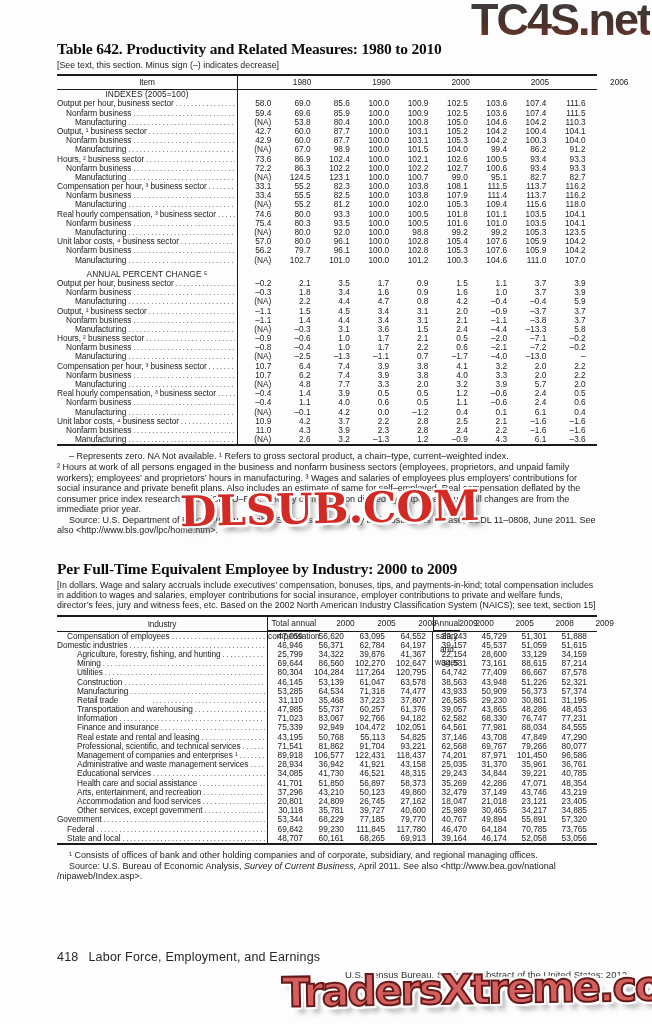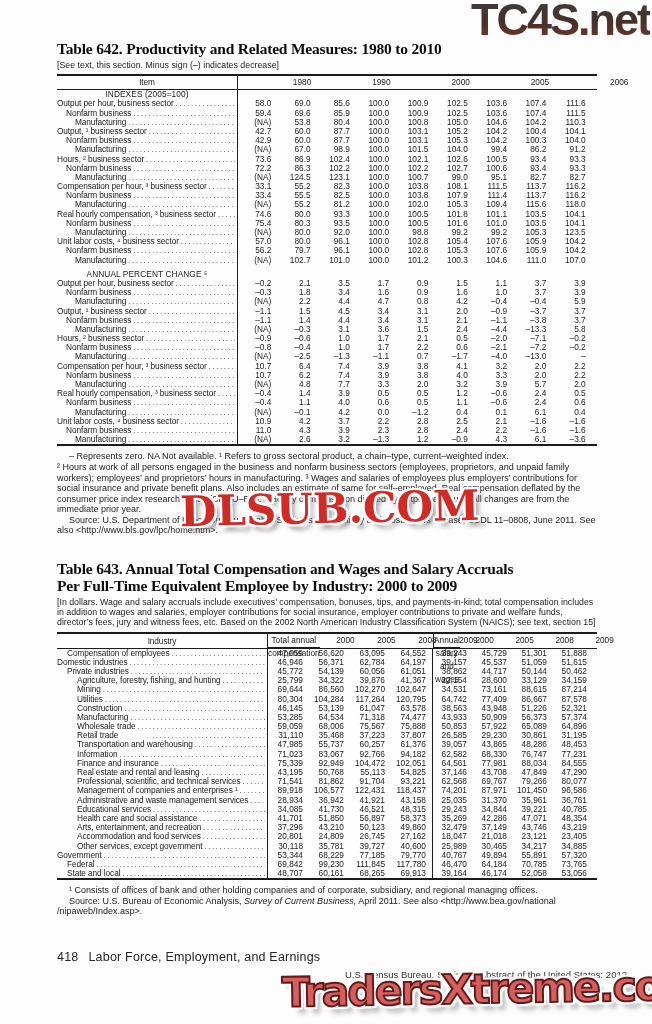--- a/index.html
+++ b/index.html
@@ -666,21 +666,20 @@
       <p class="indent">– Represents zero. NA Not available. ¹ Refers to gross sectoral product, a chain–type, current–weighted index.</p>
       <p>² Hours at work of all persons engaged in the business and nonfarm business sectors (employees, proprietors, and unpaid family workers); employees’ and proprietors’ hours in manufacturing. ³ Wages and salaries of employees plus employers’ contributions for social insurance and private benefit plans. Also includes an estimate of same for self–employed. Real compensation deflated by the consumer price index research series (CPI–U–RS). ⁴ Hourly compensation divided by output per hour. ⁵ All changes are from the immediate prior year.</p>
       <p class="indent">Source: U.S. Department of Labor, Bureau of Labor Statistics, Productivity and Costs news release, USDL 11–0808, June 2011. See also &lt;http://www.bls.gov/lpc/home.htm&gt;.</p>
     </div>
   </div>
 
   <div class="wm wm-mid">DLSUB.COM</div>
 
   <div class="content" style="top:560px;">
     <div class="tbl-title">
-      <div>Table 643. Annual Total Compensation and Wages and Salary Accruals</div>
       <div>Per Full-Time Equivalent Employee by Industry: 2000 to 2009</div>
     </div>
     <div class="bracket-note">[In dollars. Wage and salary accruals include executives’ compensation, bonuses, tips, and payments-in-kind; total compensation includes in addition to wages and salaries, employer contributions for social insurance, employer contributions to private and welfare funds, director’s fees, jury and witness fees, etc. Based on the 2002 North American Industry Classification System (NAICS); see text, section 15]</div>
 
     <div id="t643" class="t">
       <div class="hdr643">
         <div class="cell-label">
           <span class="lbl">Industry</span>
         </div>
         <div class="hgroup gd" style="width:165px;">
@@ -725,34 +724,20 @@
             <div class="num g1">46,946</div>
             <div class="num g1">56,371</div>
             <div class="num g1">62,784</div>
             <div class="num g1 gd">64,197</div>
             <div class="num g2">39,157</div>
             <div class="num g2">45,537</div>
             <div class="num g2">51,059</div>
             <div class="num g2">51,615</div>
           </div>
           <div class="row">
-            <div class="cell-label" style="padding-left: 10px; width: 200px; flex: 0 0 200px;">
-              <span class="lbl">Private industries</span>
-              <span class="dots"></span>
-            </div>
-            <div class="num g1">45,772</div>
-            <div class="num g1">54,139</div>
-            <div class="num g1">60,056</div>
-            <div class="num g1 gd">61,051</div>
-            <div class="num g2">38,862</div>
-            <div class="num g2">44,717</div>
-            <div class="num g2">50,144</div>
-            <div class="num g2">50,462</div>
-          </div>
-          <div class="row">
             <div class="cell-label" style="padding-left: 20px; width: 190px; flex: 0 0 190px;">
               <span class="lbl">Agriculture, forestry, fishing, and hunting</span>
               <span class="dots"></span>
             </div>
             <div class="num g1">25,799</div>
             <div class="num g1">34,322</div>
             <div class="num g1">39,876</div>
             <div class="num g1 gd">41,367</div>
             <div class="num g2">22,154</div>
             <div class="num g2">28,600</div>
@@ -809,34 +794,20 @@
             <div class="num g1">53,285</div>
             <div class="num g1">64,534</div>
             <div class="num g1">71,318</div>
             <div class="num g1 gd">74,477</div>
             <div class="num g2">43,933</div>
             <div class="num g2">50,909</div>
             <div class="num g2">56,373</div>
             <div class="num g2">57,374</div>
           </div>
           <div class="row">
-            <div class="cell-label" style="padding-left: 20px; width: 190px; flex: 0 0 190px;">
-              <span class="lbl">Wholesale trade</span>
-              <span class="dots"></span>
-            </div>
-            <div class="num g1">59,059</div>
-            <div class="num g1">68,006</div>
-            <div class="num g1">75,567</div>
-            <div class="num g1 gd">75,888</div>
-            <div class="num g2">50,853</div>
-            <div class="num g2">57,922</div>
-            <div class="num g2">65,089</div>
-            <div class="num g2">64,896</div>
-          </div>
-          <div class="row">
             <div class="cell-label" style="padding-left: 20px; width: 190px; flex: 0 0 190px; gap: 32px;">
               <span class="lbl">Retail trade</span>
               <span class="dots"></span>
             </div>
             <div class="num g1">31,110</div>
             <div class="num g1">35,468</div>
             <div class="num g1">37,223</div>
             <div class="num g1 gd">37,807</div>
             <div class="num g2">26,585</div>
             <div class="num g2">29,230</div>

